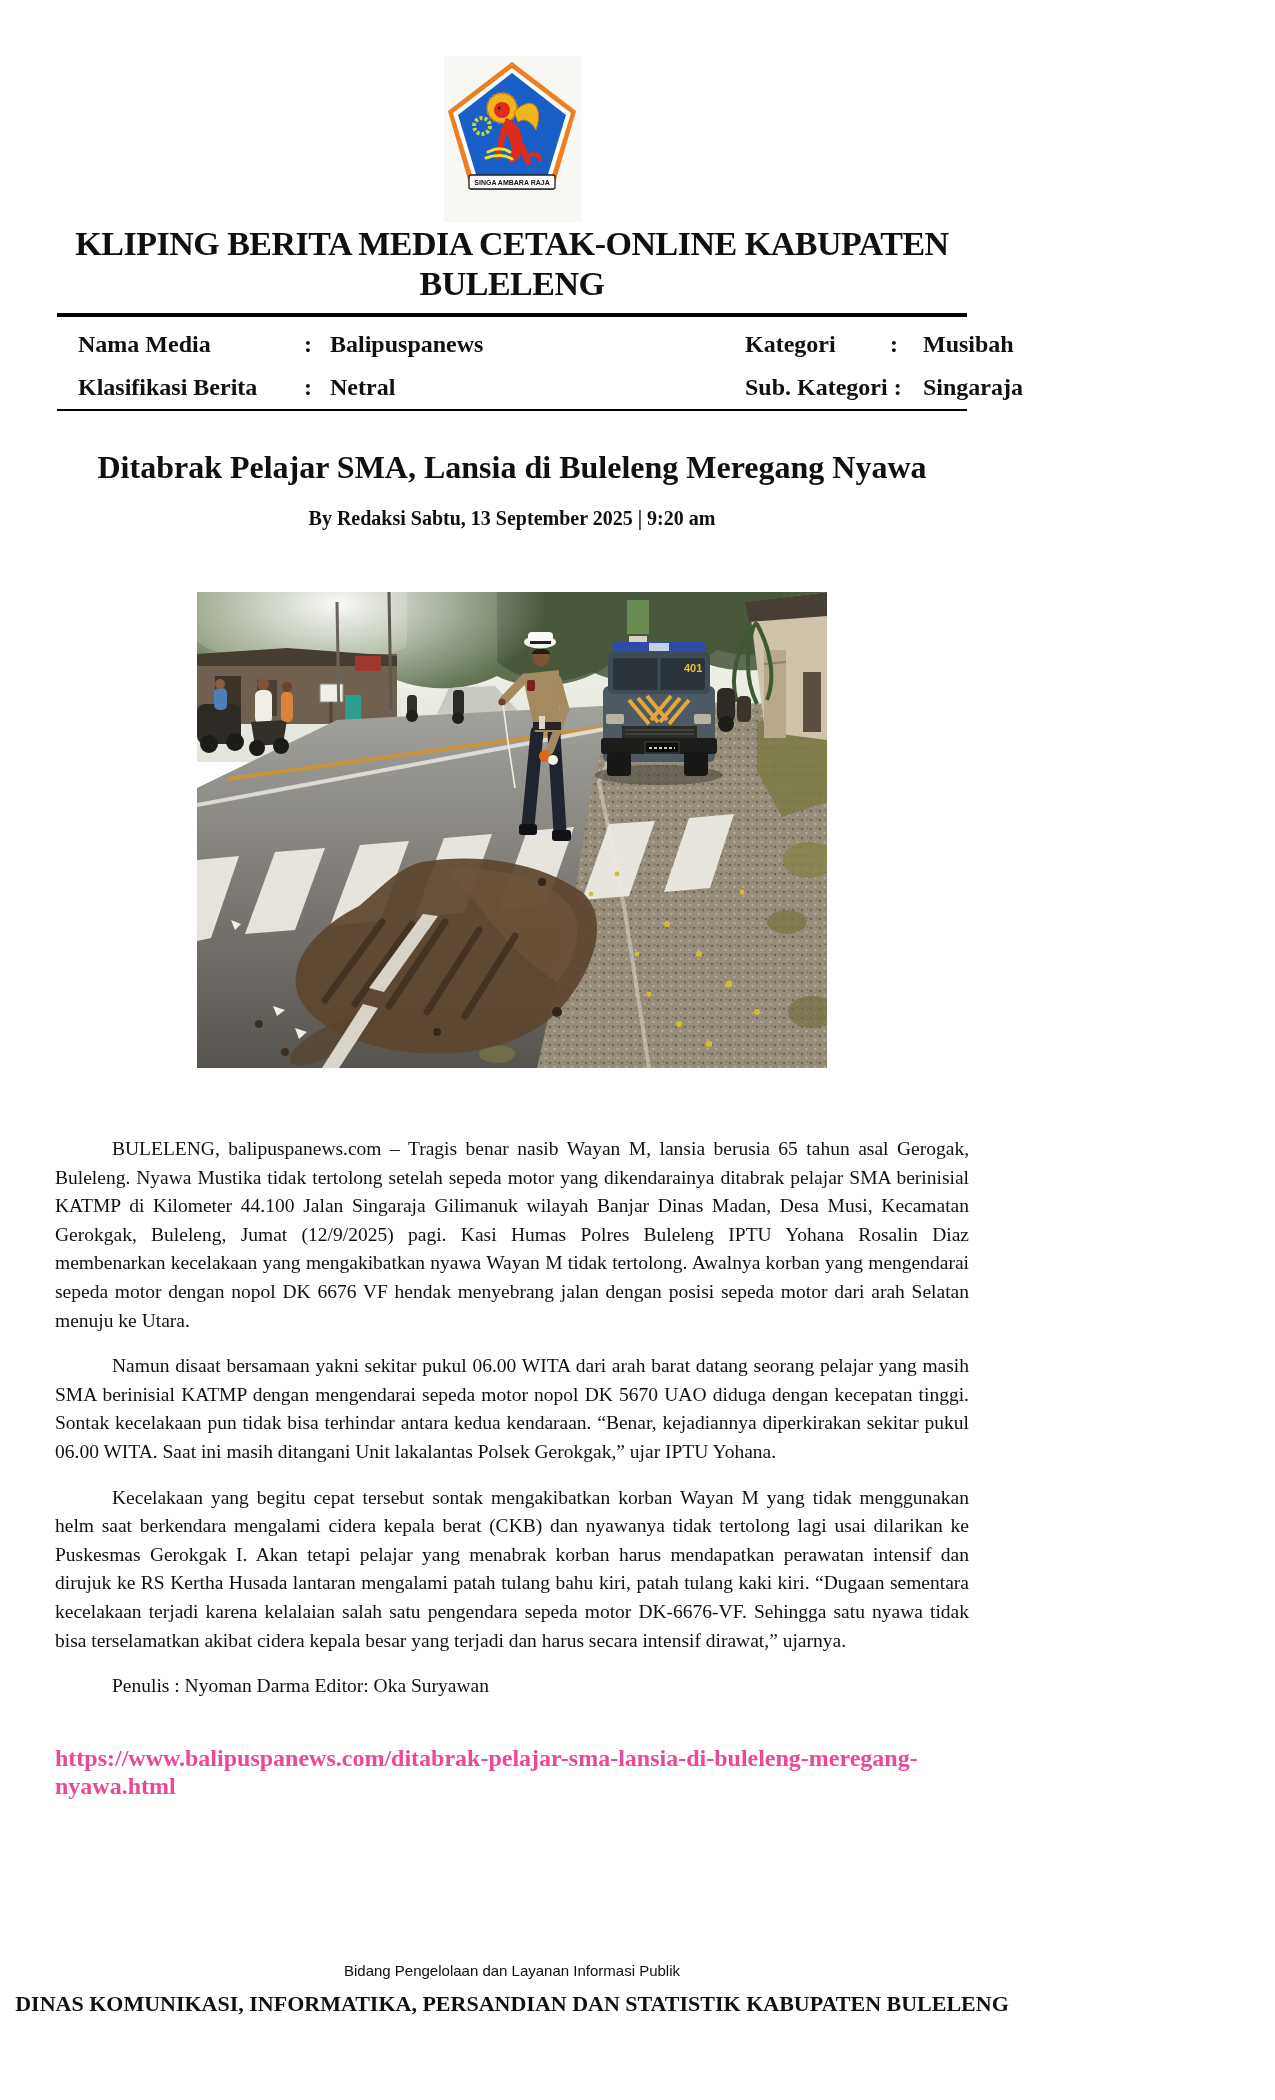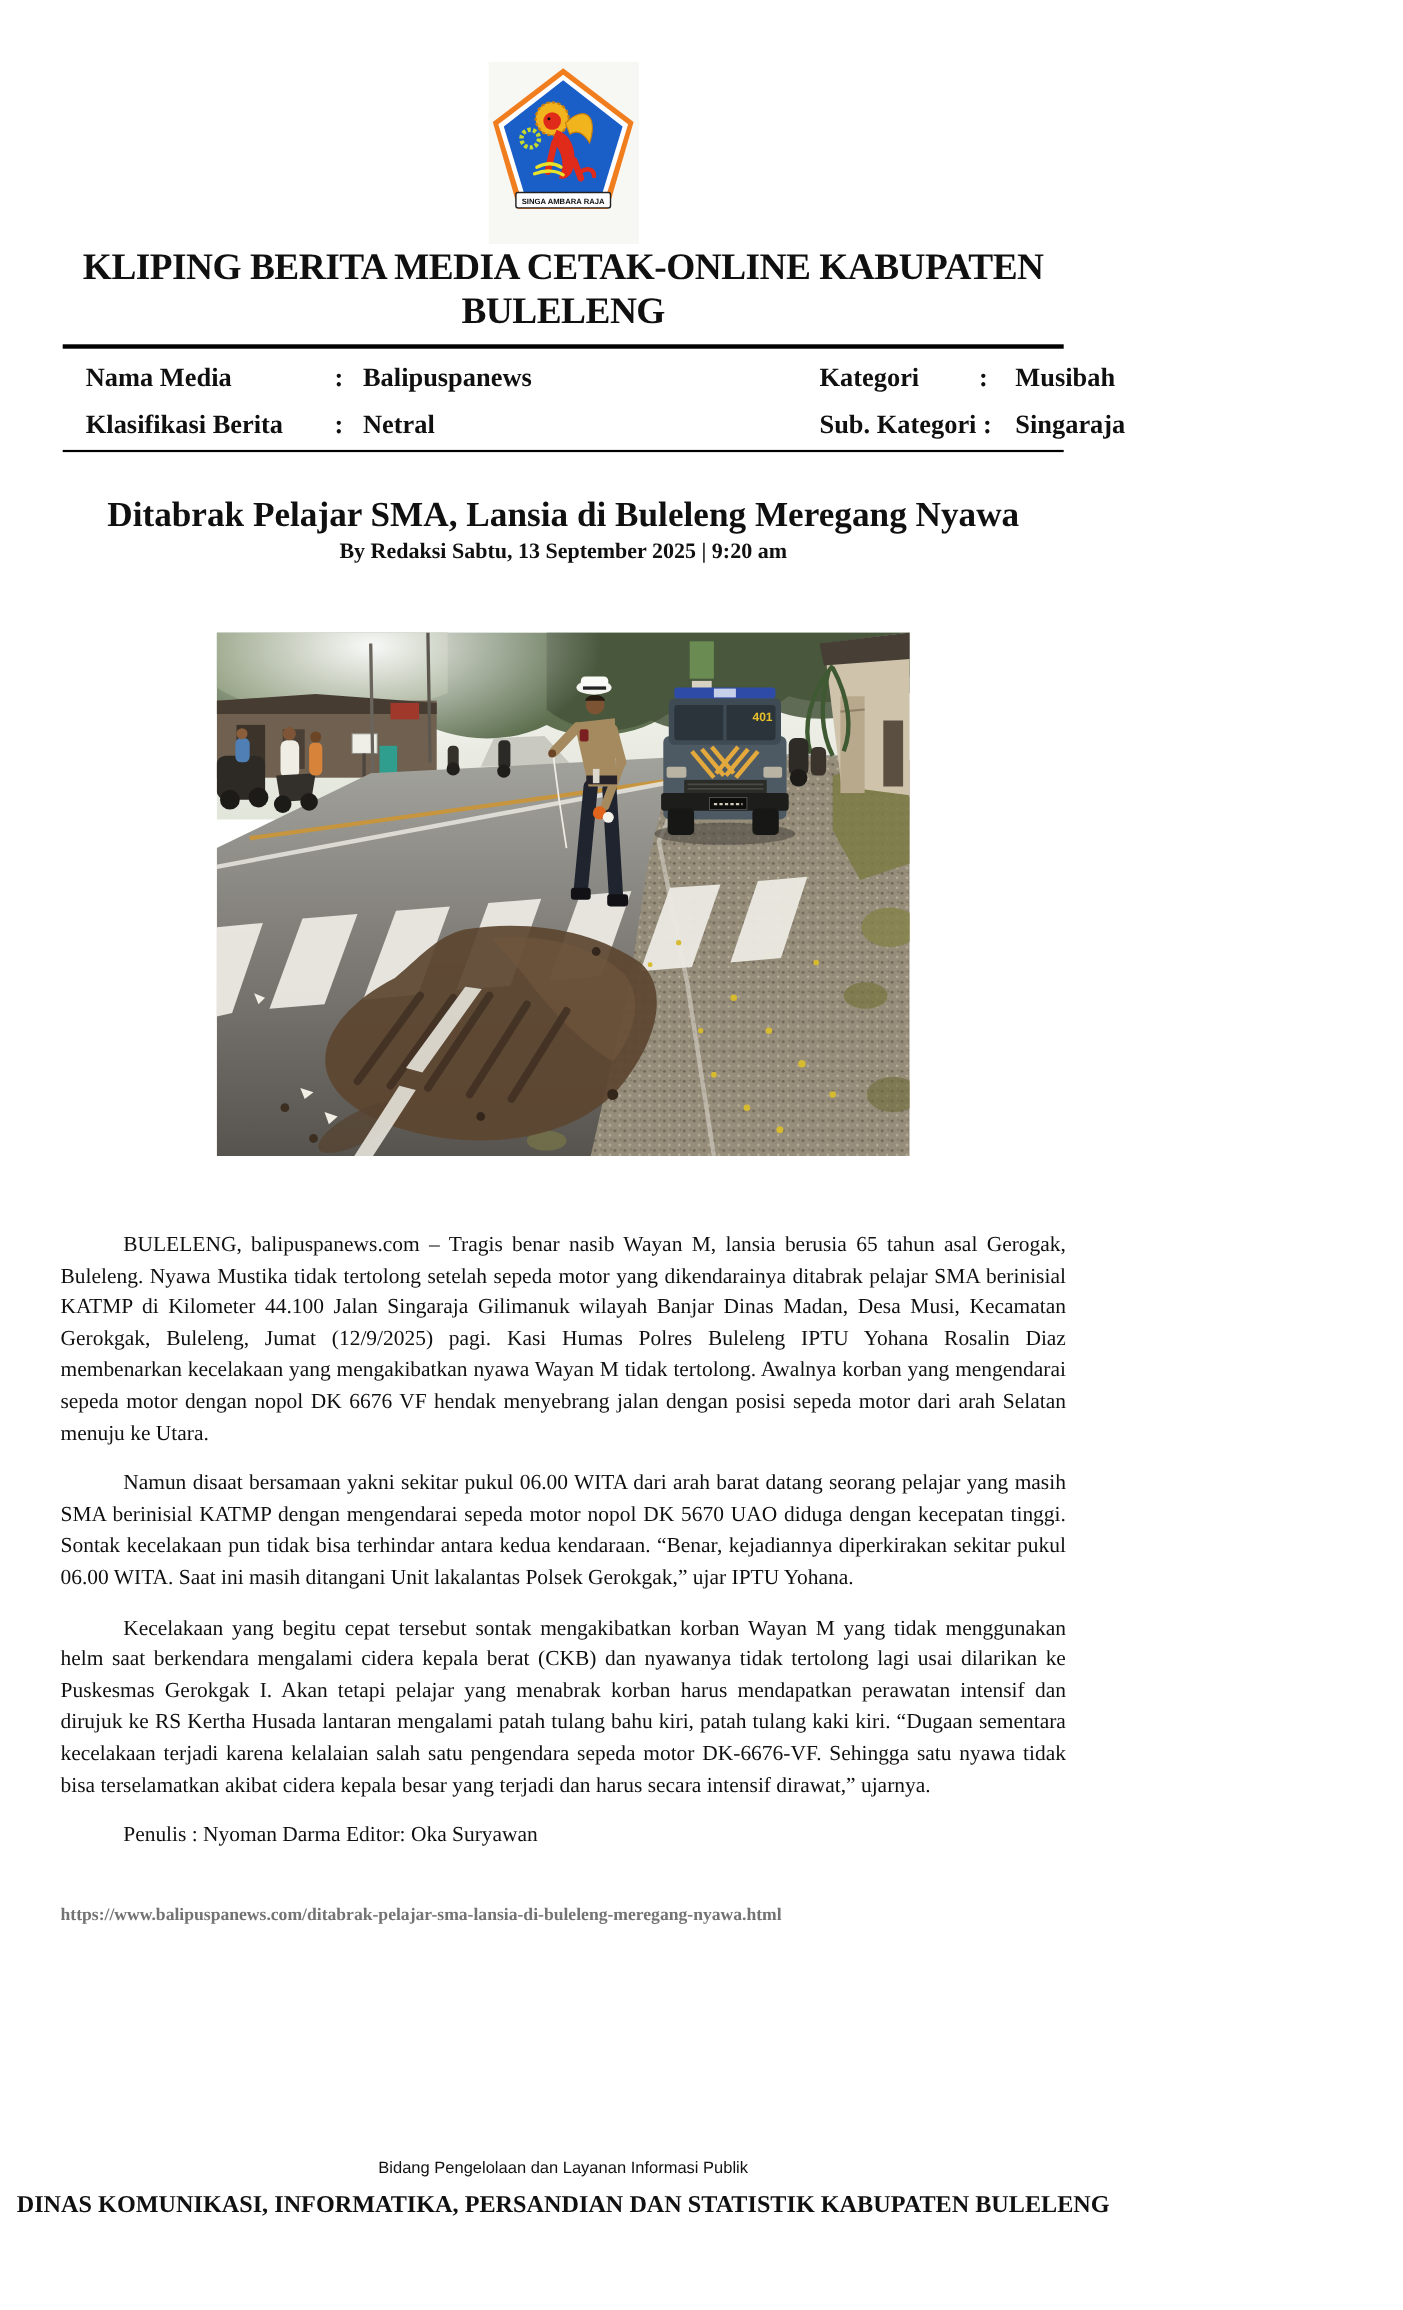--- a/index.html
+++ b/index.html
@@ -9,26 +9,26 @@
   .doc-title{margin:2px 0 0;text-align:center;font-size:34px;line-height:40px;
              font-weight:bold;letter-spacing:-0.5px;}
   .rule-thick{height:4px;background:#000;margin:9px 57px 0;}
   .rule-thin{height:2px;background:#000;margin:0 57px;}
   .meta{display:grid;grid-template-columns:226px 26px 415px 145px 33px auto;
         margin:6px 57px 0;padding-left:21px;font-size:24px;}
   .meta .cell{line-height:43px;white-space:nowrap;font-weight:bold;}
   .meta .lab{font-weight:bold;}
   .meta .span2{grid-column:4 / 6;}
   .art-title{margin:36px 0 0;text-align:center;font-size:32px;line-height:40px;font-weight:bold;}
-  .byline{margin-top:1px;text-align:center;font-size:20px;line-height:26px;font-weight:bold;}
+  .byline{margin-top:18px;text-align:center;font-size:20px;line-height:26px;font-weight:bold;}
   .photo{display:block;width:630px;height:476px;margin:61px auto 0;}
   .bodytext{margin:67px 55px 0;font-size:19.5px;line-height:28.6px;text-align:justify;}
   .bodytext p{margin:0 0 17px;text-indent:57px;}
   .author-line{margin:7px 0 0;text-indent:0;font-size:19.5px;}
-  .source-url{margin:26px 0 0;font-weight:bold;font-size:16px;color:#737373;
+  .source-url{margin:26px 0 0;font-weight:bold;font-size:24px;color:#ec4899;
               text-decoration:none;display:inline-block;}
   .footer{position:absolute;left:0;right:0;top:1958px;text-align:center;}
   .footer .f1{font-family:"Liberation Sans",sans-serif;font-size:15px;line-height:26px;}
   .footer .f2{font-size:22px;line-height:30px;font-weight:bold;margin-top:5px;}
 </style>
 </head>
 <body>
 
 <div class="page">
 

